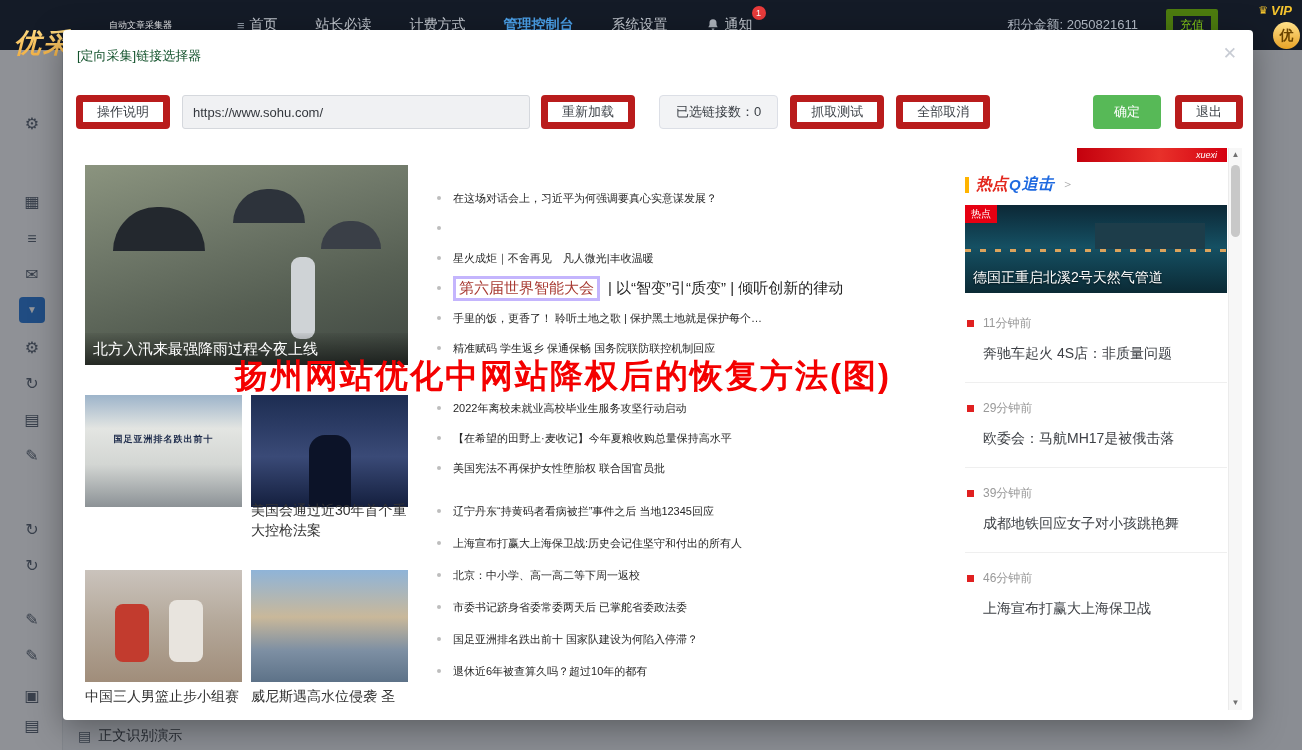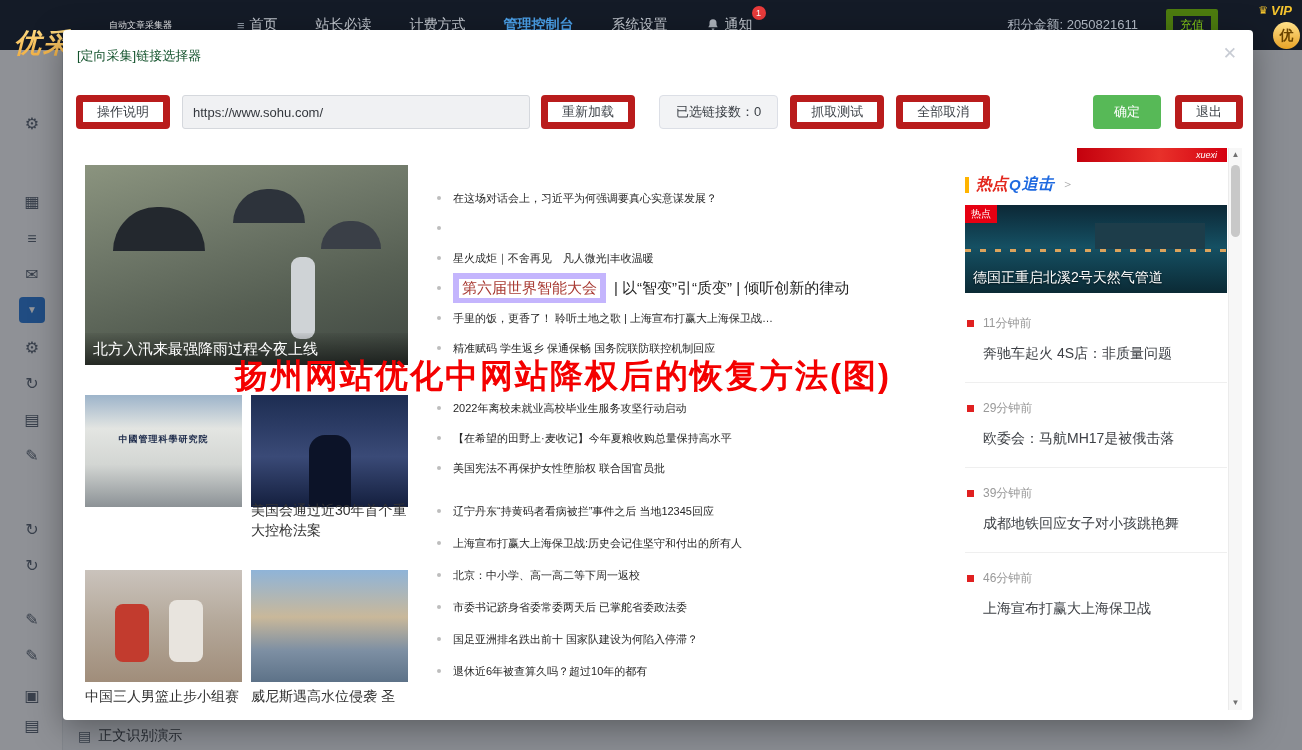--- a/index.html
+++ b/index.html
@@ -91,21 +91,21 @@
   .img-venice { background:linear-gradient(180deg,#8fb4d8 0%,#c9b89a 42%,#7d8fa3 72%,#5d7288 100%); }
   .pcap { position:absolute; width:157px; font-size:14px; line-height:20px; color:#333; cursor:pointer; }
 
   .hl-a { position:absolute; left:352px; top:35px; width:524px; }
   .hl-a .row { height:30px; display:flex; align-items:center; white-space:nowrap; overflow:hidden; }
   .hl-b { position:absolute; left:352px; top:347px; width:524px; }
   .hl-b .row { height:32px; display:flex; align-items:center; white-space:nowrap; overflow:hidden; }
   .dot { width:4px; height:4px; border-radius:50%; background:#bdbdbd; margin-right:12px; flex:none; }
   .covered .dot { visibility:hidden; }
   .hl-t { font-size:11px; color:#262626; cursor:pointer; }
-  .sel { font-size:15px; color:#a83a32; border:6px solid #c4b5fd; padding:0 3px; cursor:pointer; }
+  .sel { font-size:15px; color:#a83a32; border:3px solid #c4b5fd; padding:0 3px; cursor:pointer; }
   .rest { font-size:15px; color:#262626; margin-left:8px; cursor:pointer; }
 
   .red-ovl { position:absolute; left:150px; top:206px; font-size:33px; font-weight:bold; color:#f40000;
              letter-spacing:2px; white-space:nowrap; z-index:6; }
 
   .rcol { position:absolute; left:880px; top:0; width:262px; height:562px; }
   .xbanner { position:absolute; top:0; right:0; width:150px; height:14px;
              background:linear-gradient(90deg,#c4000d,#e8312a 55%,#d50010); color:#fff;
              font-size:9px; font-style:italic; text-align:right; line-height:14px; padding-right:10px; }
   .hot-brand { position:absolute; left:0; top:26px; display:flex; align-items:center; cursor:pointer; }
@@ -223,21 +223,21 @@
 
       <div class="ph-main">
         <div class="um um1"></div>
         <div class="um um2"></div>
         <div class="um um3"></div>
         <div class="fig"></div>
         <div class="ph-cap">北方入汛来最强降雨过程今夜上线</div>
       </div>
 
       <div class="pimg img-inst" style="left:0;top:247px">
-        <span class="sign">中國管理科學研究院</span>
+        <span class="sign">国足亚洲排名跌出前十</span>
       </div>
       <div class="pimg img-biden" style="left:166px;top:247px">
         <div class="silh"></div>
       </div>
       <div class="pcap" style="left:166px;top:352px">美国会通过近30年首个重大控枪法案</div>
 
       <div class="pimg img-ball" style="left:0;top:422px">
         <div class="jersey"></div>
         <div class="jersey2"></div>
       </div>
@@ -257,21 +257,21 @@
             <span class="dot"></span>
             <span class="hl-t">星火成炬｜不舍再见　凡人微光|丰收温暖</span>
           </div>
         <div class="row">
           <span class="dot"></span>
           <span class="sel">第六届世界智能大会</span>
           <span class="rest">| 以“智变”引“质变” | 倾听创新的律动</span>
         </div>
         <div class="row">
             <span class="dot"></span>
-            <span class="hl-t">手里的饭，更香了！ 聆听土地之歌 | 上海宣布打赢大上海保卫战…</span>
+            <span class="hl-t">手里的饭，更香了！ 聆听土地之歌 | 保护黑土地就是保护每个…</span>
           </div>
         <div class="row">
             <span class="dot"></span>
             <span class="hl-t">精准赋码 学生返乡 保通保畅 国务院联防联控机制回应</span>
           </div>
         <div class="row covered">
             <span class="dot"></span>
             <span class="hl-t"></span>
           </div>
         <div class="row">

